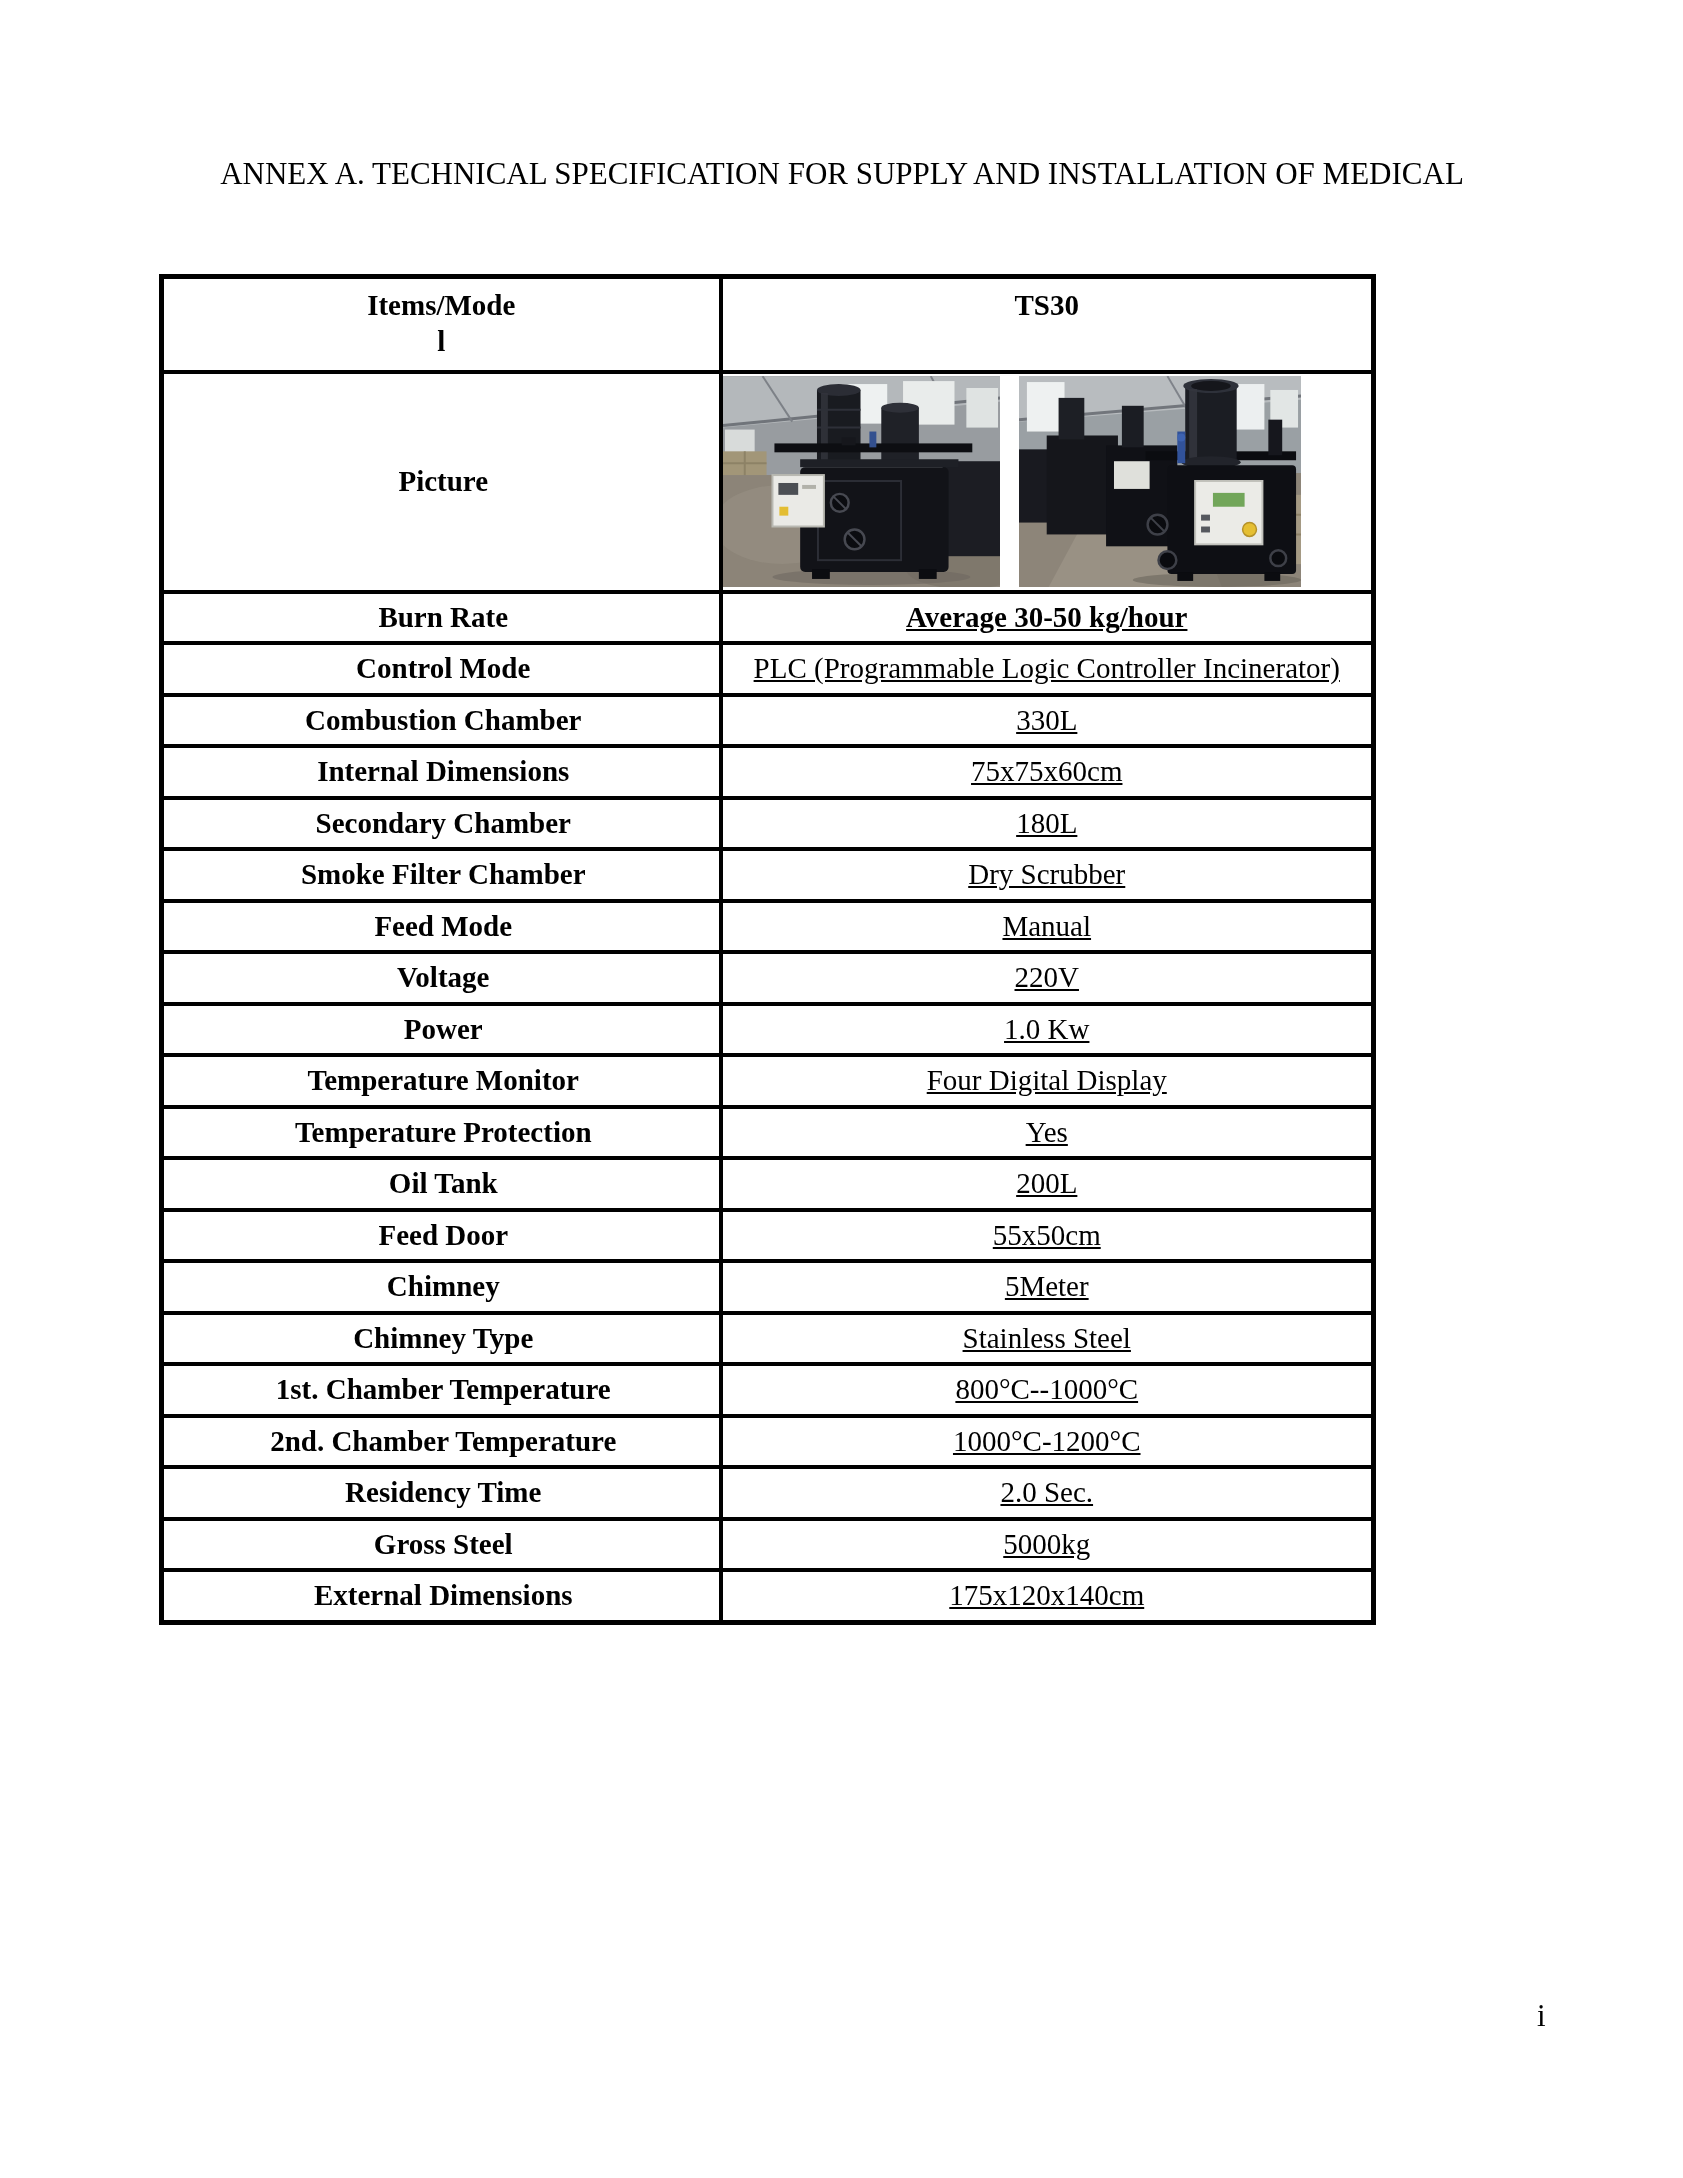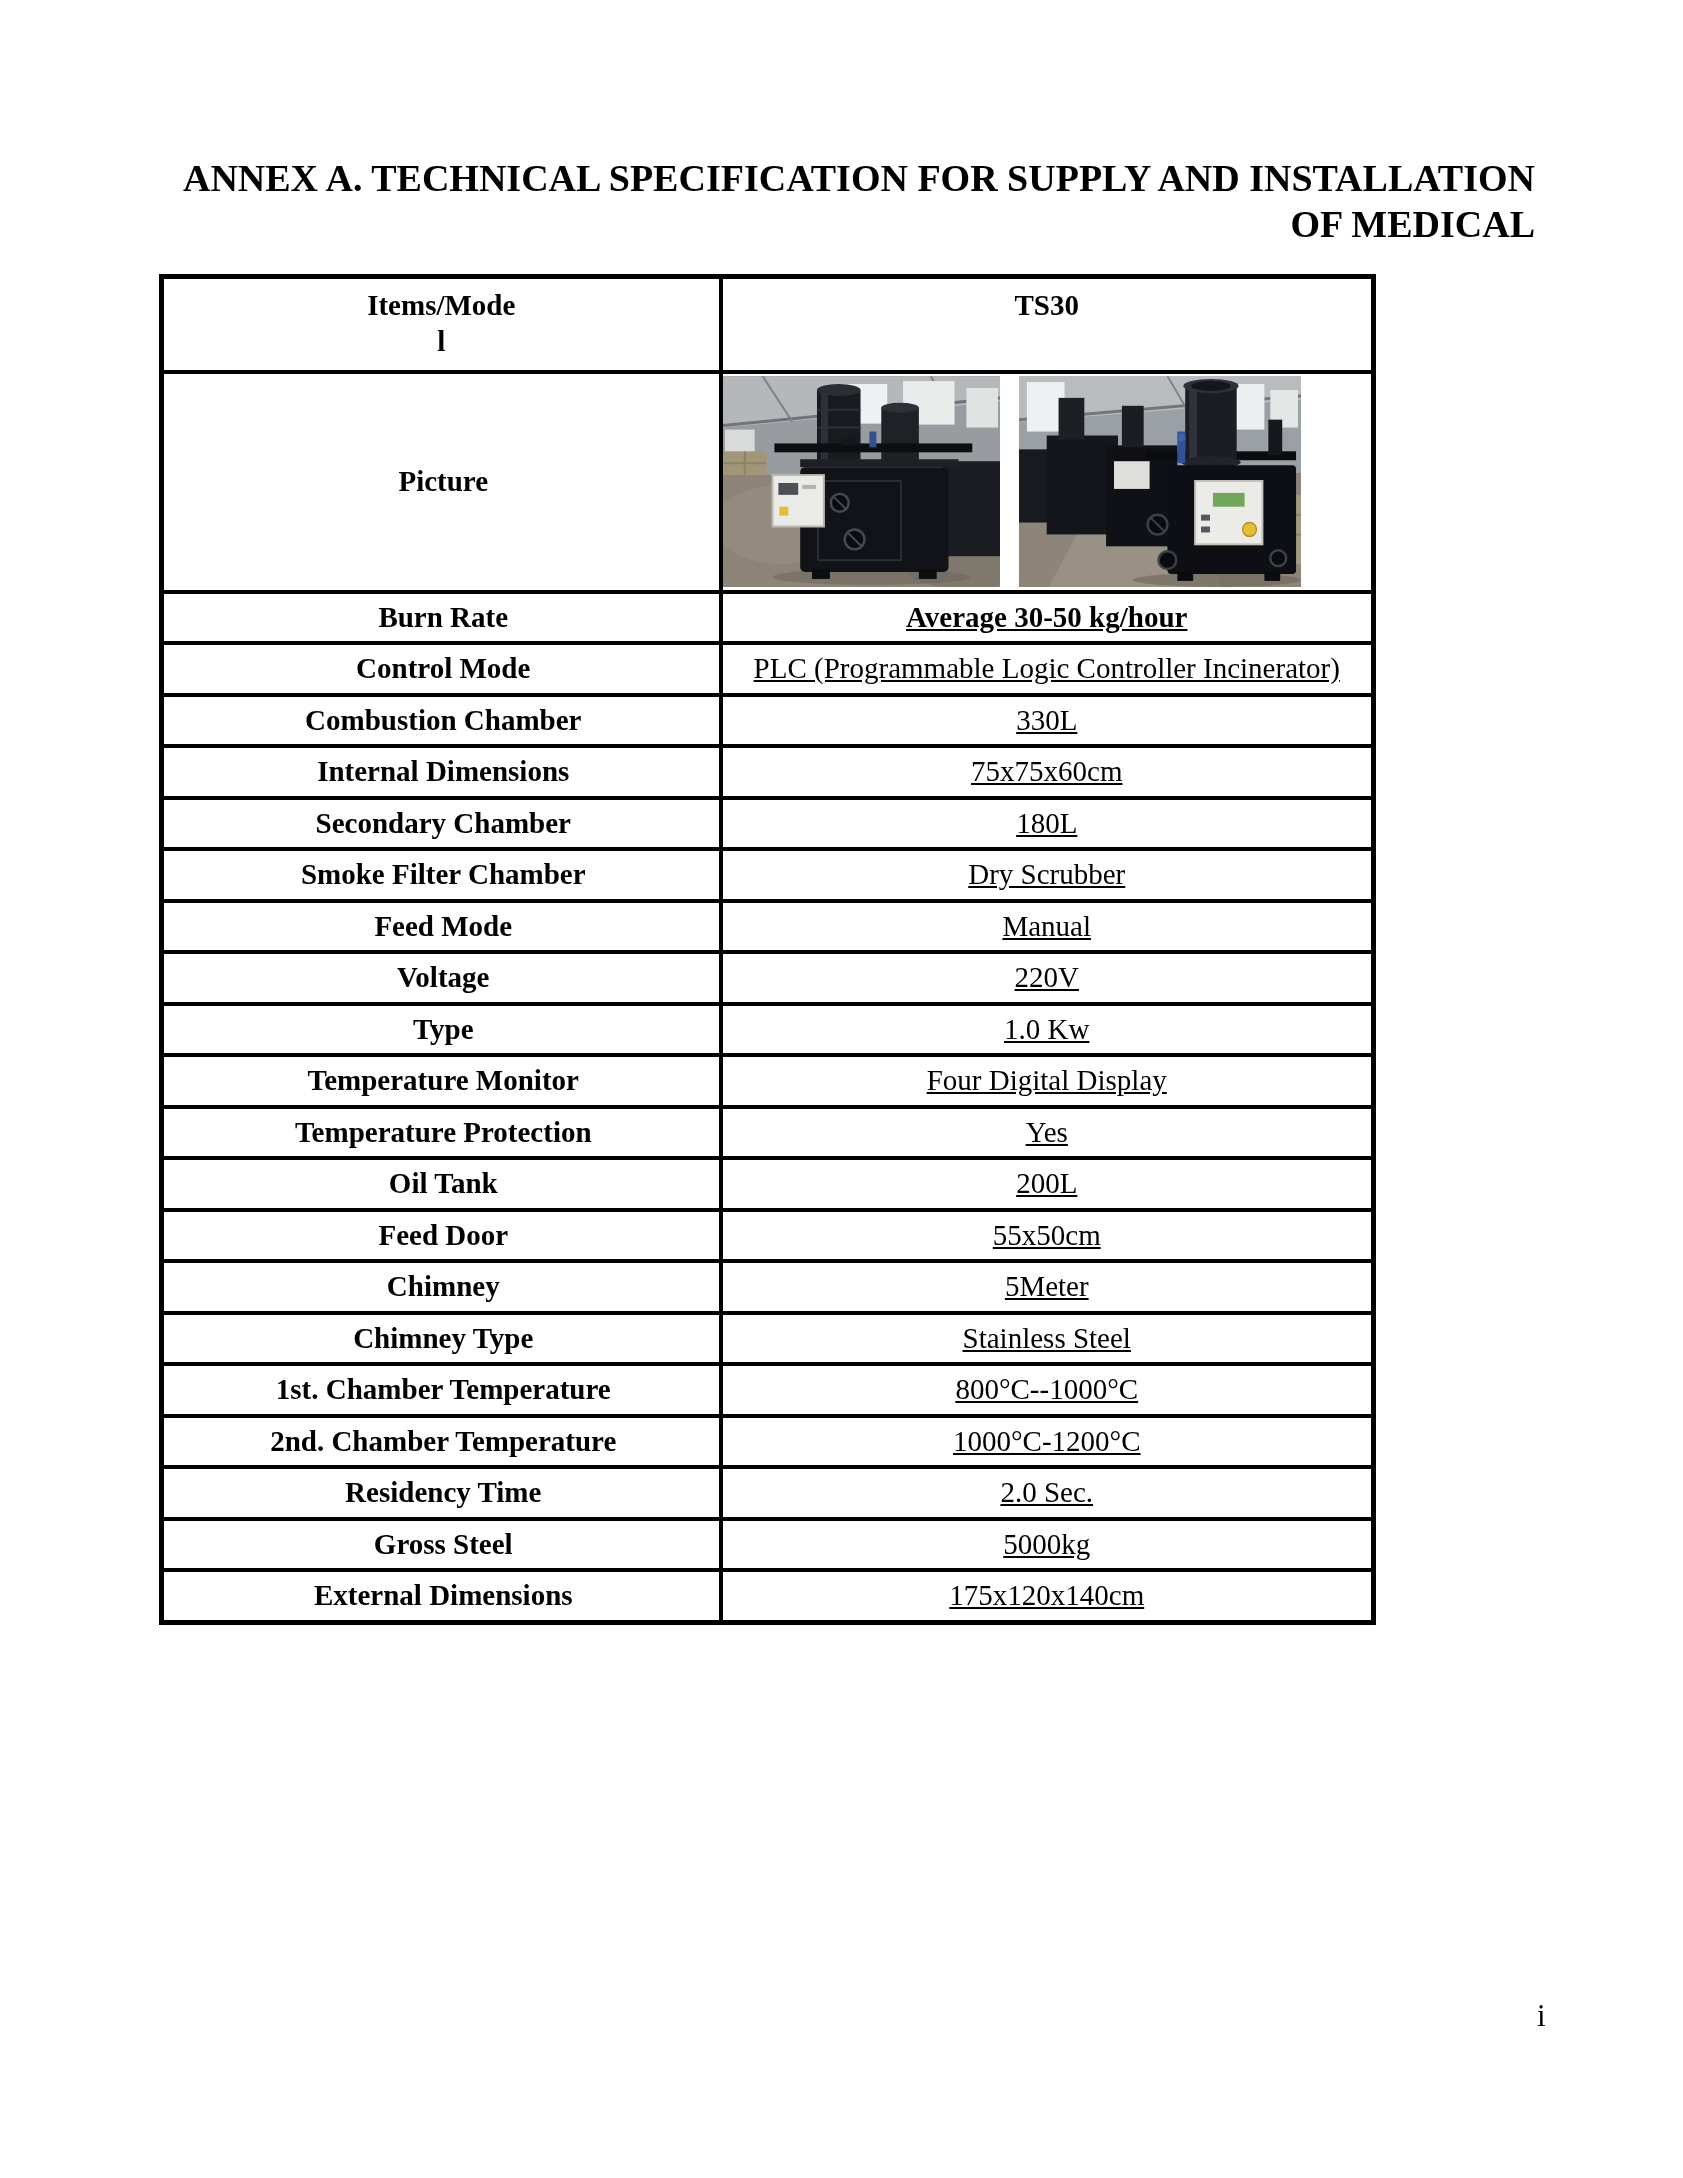--- a/index.html
+++ b/index.html
@@ -3,21 +3,21 @@
 <meta charset="utf-8">
 <style>
   * { margin:0; padding:0; box-sizing:border-box; }
   html,body { background:#ffffff; }
   body { width:1683px; height:2178px; position:relative;
          font-family:"Liberation Serif","DejaVu Serif",serif; color:#000; }
 
   .page { position:relative; width:1683px; height:2178px; background:#fff; overflow:hidden; }
 
   .doc-title { position:absolute; top:155px; left:149px; width:1386px;
-               text-align:right; font-weight:bold; font-size:38px; line-height:1.22; }
+               text-align:center; font-weight:normal; font-size:31px; line-height:1.22; }
 
   table.spec { position:absolute; left:159px; top:274px; width:1217px;
                border-collapse:collapse; table-layout:fixed;
                border:5px solid #000; }
   table.spec th, table.spec td { border:4px solid #000; font-size:29px; overflow:hidden; }
 
   th.items-head { width:559px; font-weight:bold; text-align:center;
                   vertical-align:top; padding-top:8px; line-height:1.25; height:95px; }
   th.model-head { font-weight:bold; text-align:center; vertical-align:top;
                   padding-top:8px; line-height:1.25; }
@@ -188,21 +188,21 @@
     <td class="label">Feed Mode</td>
     <td class="value">Manual</td>
   </tr>
 
   <tr>
     <td class="label">Voltage</td>
     <td class="value">220V</td>
   </tr>
 
   <tr>
-    <td class="label">Type</td>
+    <td class="label">Power</td>
     <td class="value">1.0 Kw</td>
   </tr>
 
   <tr>
     <td class="label">Temperature Monitor</td>
     <td class="value">Four Digital Display</td>
   </tr>
 
   <tr>
     <td class="label">Temperature Protection</td>

